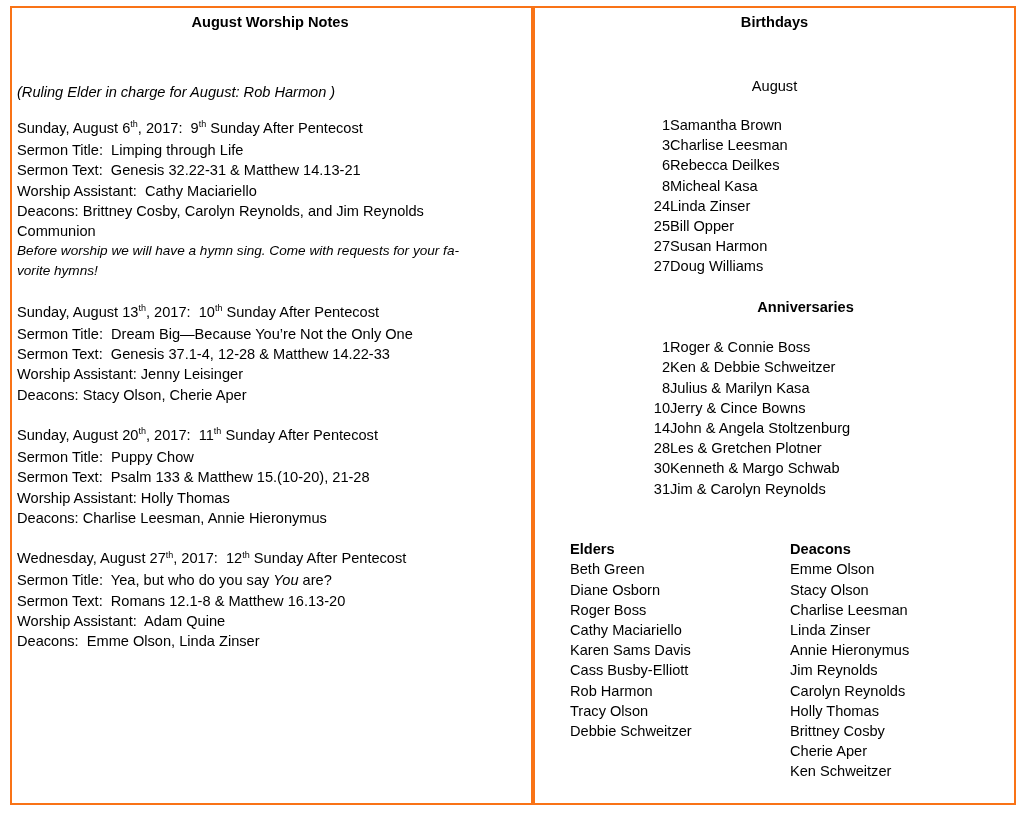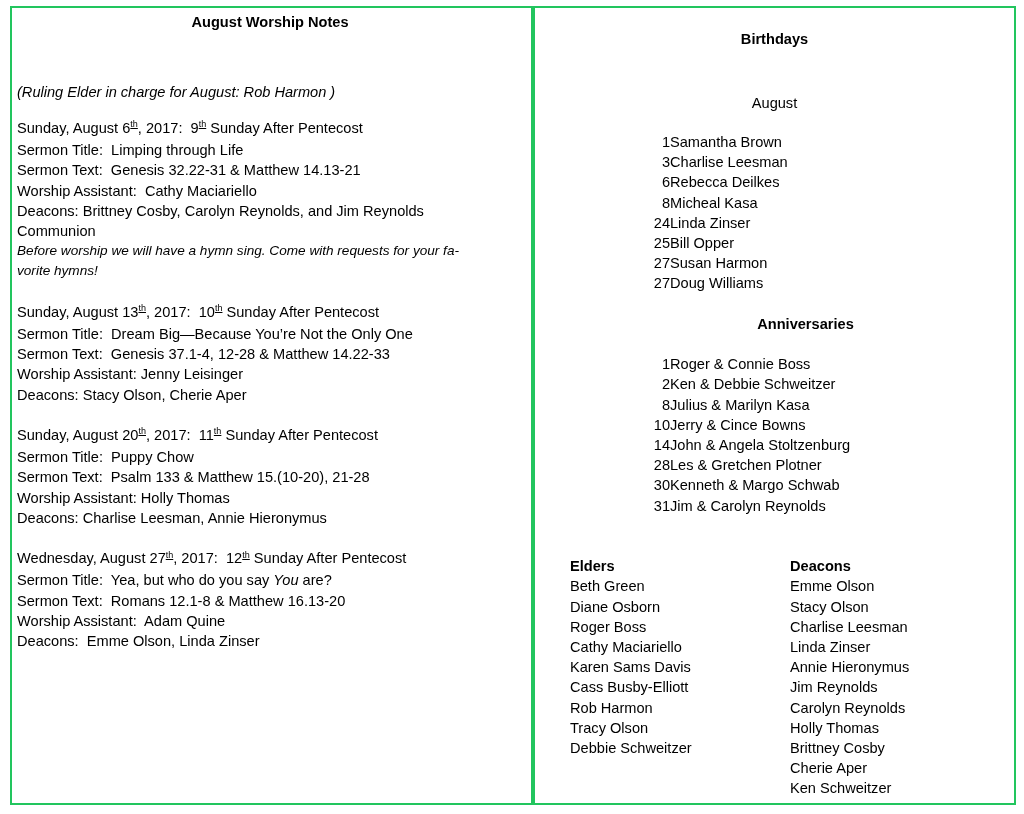--- a/index.html
+++ b/index.html
@@ -4,35 +4,35 @@
 <style>
   html, body { margin: 0; padding: 0; background: #ffffff; }
   body {
     width: 1024px; height: 814px;
     font-family: "Liberation Sans", sans-serif;
     color: #000;
   }
   .page { position: relative; width: 1024px; height: 814px; background: #fff; }
   .panel {
     position: absolute; top: 6px; height: 799px;
-    border: 2px solid #22c55e; box-sizing: border-box; background: #fff;
+    border: 2px solid #f97316; box-sizing: border-box; background: #fff;
     overflow: hidden;
   }
   .panel-left  { left: 10px;  width: 523px; padding: 4px 8px 0 5px; }
-  .panel-right { left: 533px; width: 483px; padding: 21px 0 0 0; }
+  .panel-right { left: 533px; width: 483px; padding: 4px 0 0 0; }
   .line {
     font-size: 14.6px; line-height: 20.2px;
     white-space: pre-wrap;
   }
   .line span, .line sup { white-space: pre-wrap; }
   .bold { font-weight: bold; }
   .bi   { font-weight: normal; font-style: italic; }
   .it   { font-style: italic; }
   .center { text-align: center; }
-  sup { font-size: 9px; vertical-align: baseline; position: relative; top: -5.5px; text-decoration: underline; }
+  sup { font-size: 9px; vertical-align: baseline; position: relative; top: -5.5px; }
   .note { font-size: 13.6px; }
   
   .sp-title-gap   { height: 50px; }
   .sp-small       { height: 15.5px; }
   .sp-line        { height: 20.2px; }
   .sp-bday-head   { height: 43.6px; }
   .sp-bday-list   { height: 19px; }
   .sp-two-line    { height: 40.4px; }
   
   .brow { margin-left: 105px; }

